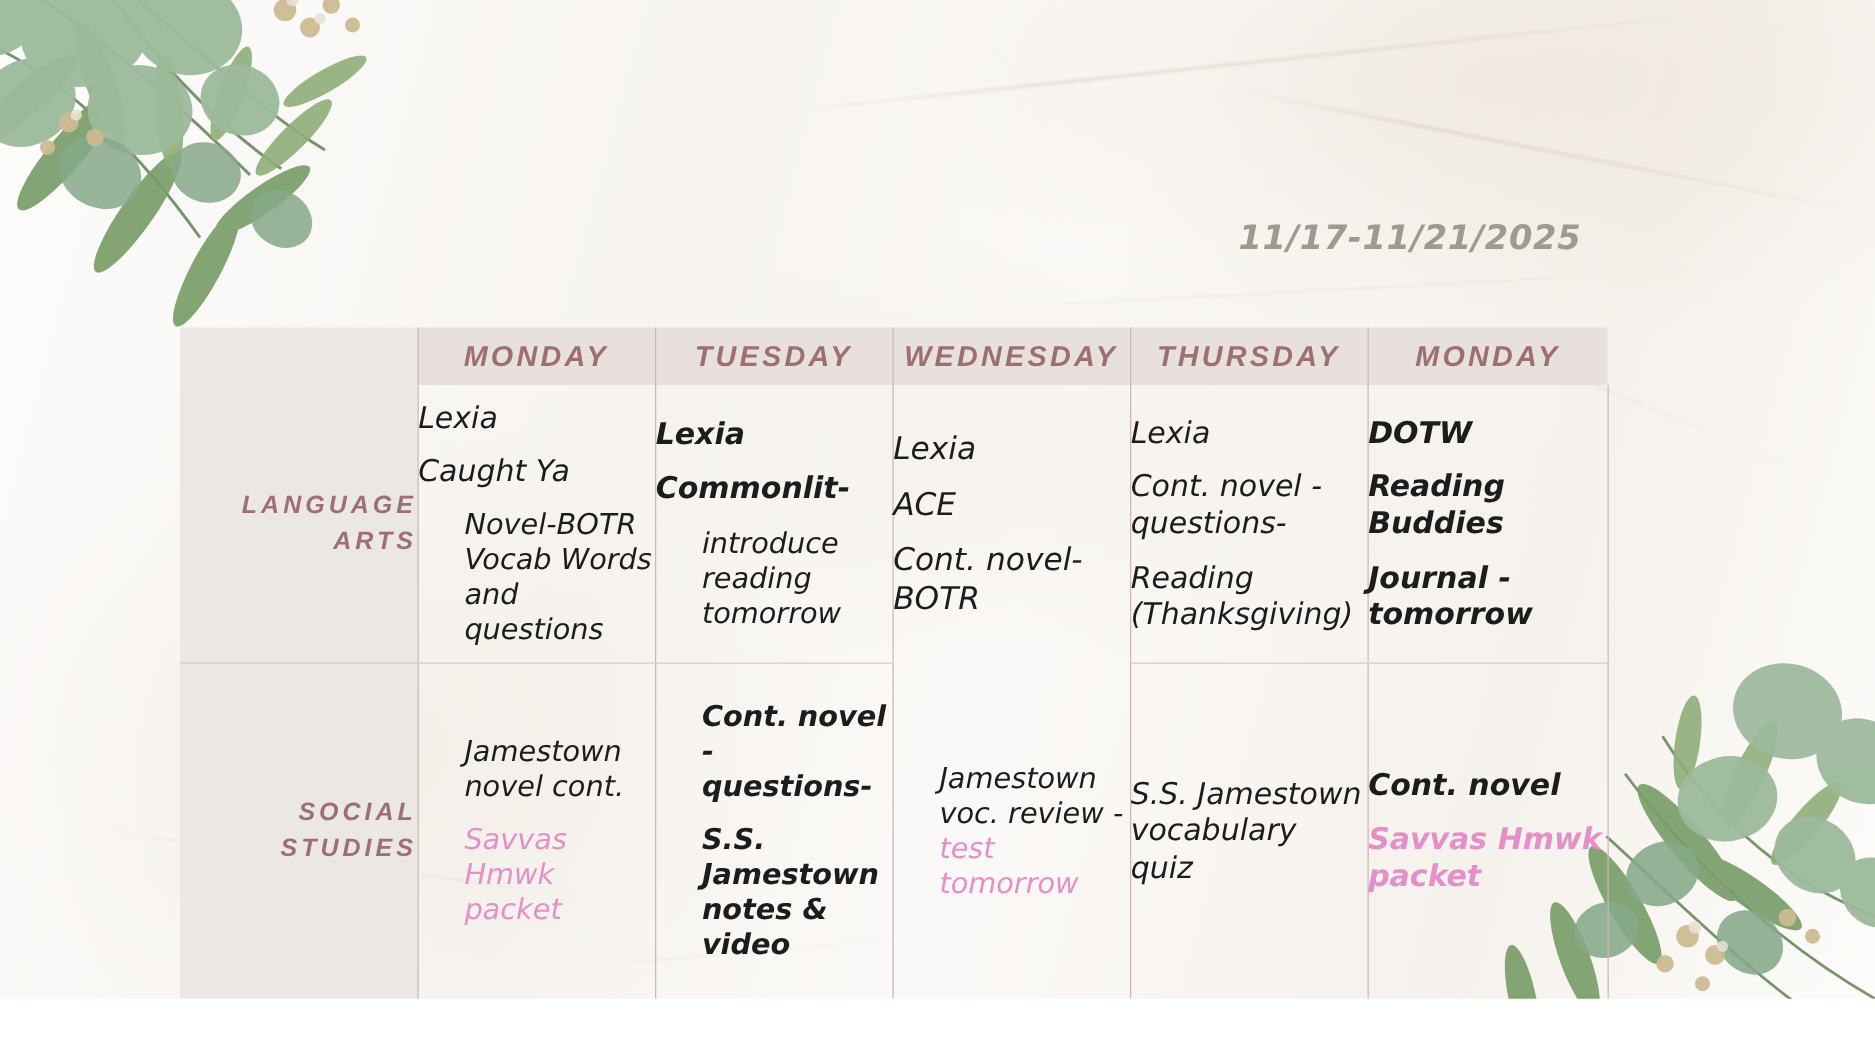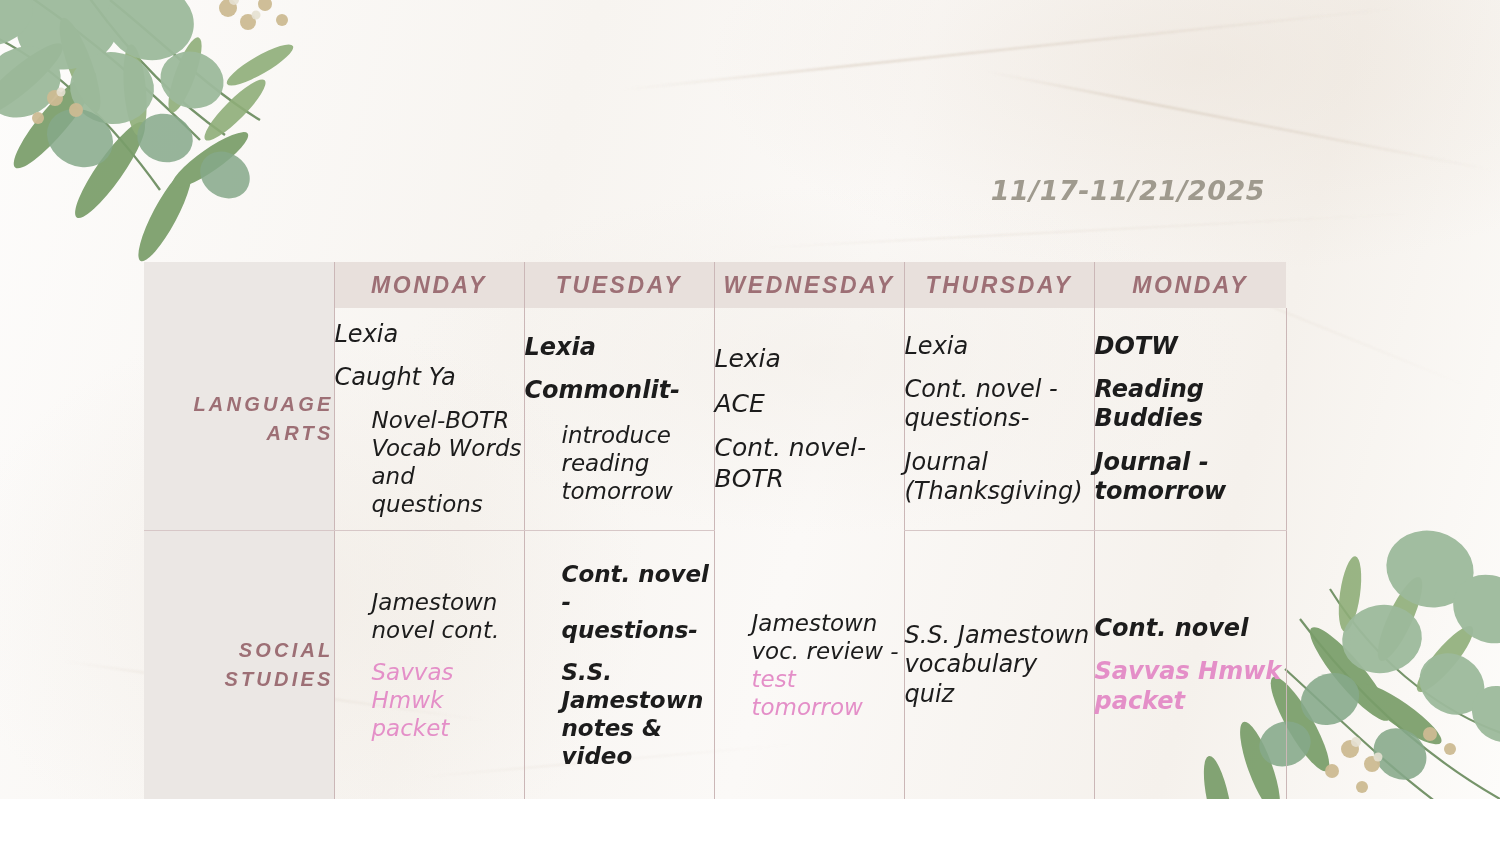--- a/index.html
+++ b/index.html
@@ -273,21 +273,21 @@
 
         <td class="day-cell">
           <p class="entry sz-25">Lexia</p>
           <p class="entry sz-25">ACE</p>
           <p class="entry sz-25">Cont. novel-BOTR</p>
         </td>
 
         <td class="day-cell bordered">
           <p class="entry sz-24">Lexia</p>
           <p class="entry sz-24">Cont. novel - questions-</p>
-          <p class="entry sz-24">Journal (Thanksgiving)</p>
+          <p class="entry sz-24">Reading (Thanksgiving)</p>
         </td>
 
         <td class="day-cell bordered last">
           <p class="entry bold sz-24">DOTW</p>
           <p class="entry bold sz-24">Reading Buddies</p>
           <p class="entry bold sz-24">Journal - tomorrow</p>
         </td>
       </tr>
 
       <tr class="ss-row">

